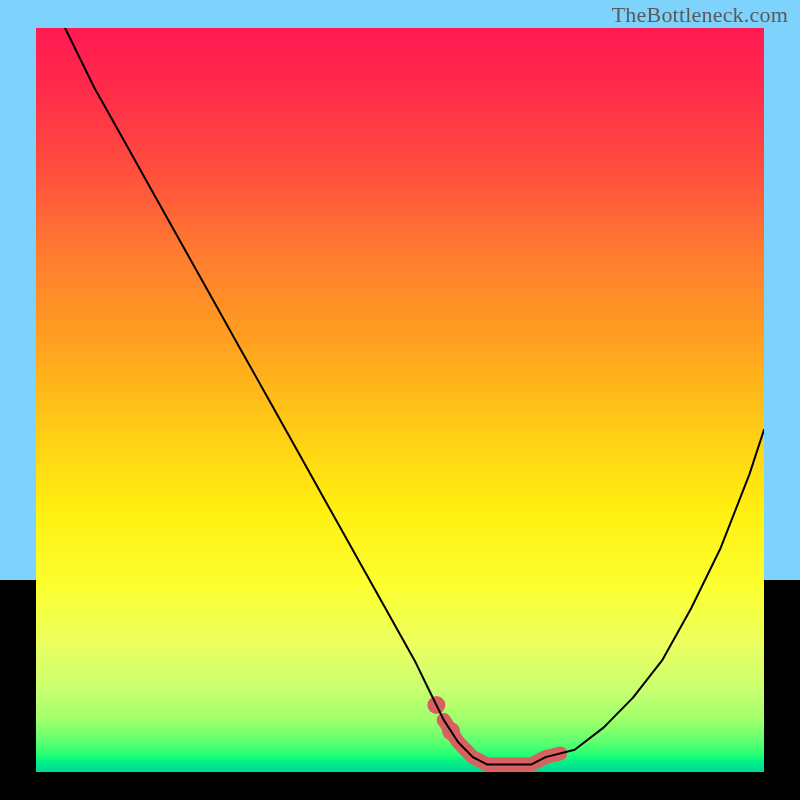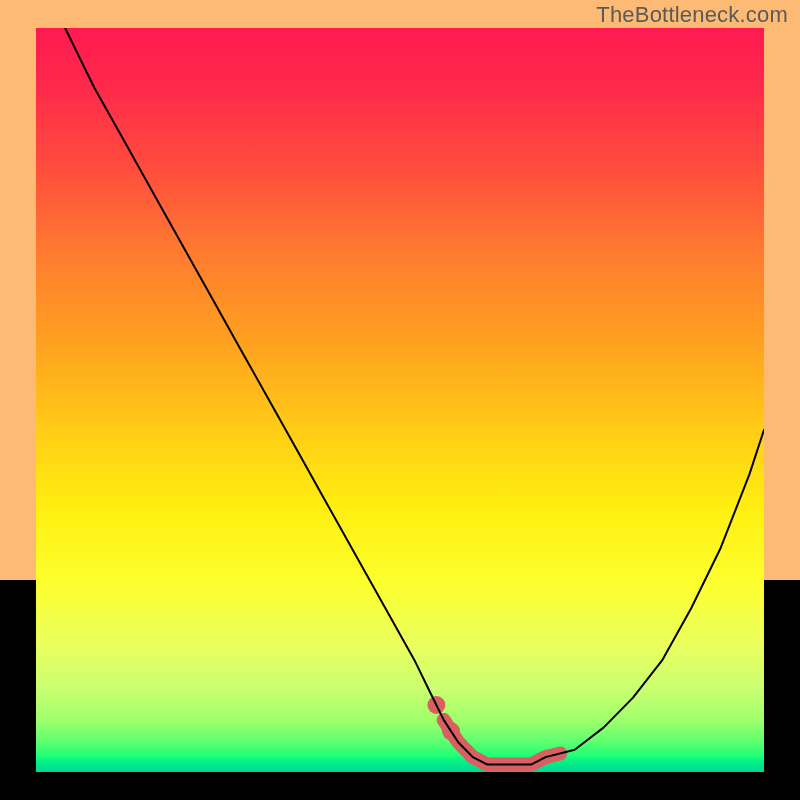--- a/index.html
+++ b/index.html
@@ -8,21 +8,22 @@
     width: 800px;
     height: 800px;
     background: #000;
     overflow: hidden;
     font-family: Arial, Helvetica, sans-serif;
   }
   .frame {
     position: relative;
     width: 800px;
     height: 580px;
-    background: #fdba74;
+    background: #7dd3fc;
+    font-family: Liberation Serif, serif;
   }
   .watermark {
     position: absolute;
     top: 2px;
     right: 12px;
     color: #5a5a5a;
     font-size: 22px;
     font-weight: 500;
     letter-spacing: 0.2px;
     z-index: 10;

